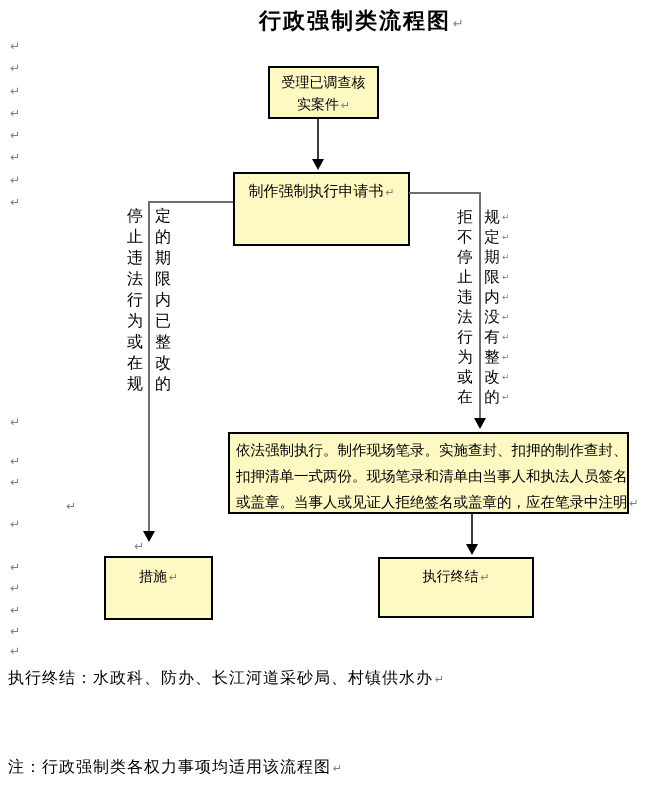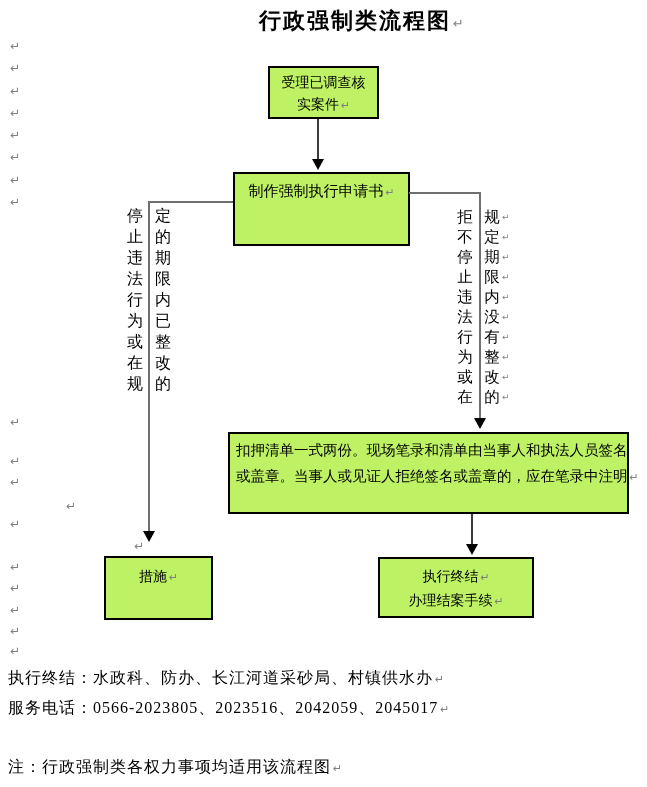--- a/index.html
+++ b/index.html
@@ -10,21 +10,21 @@
   .title{
     position:absolute;left:38px;top:6px;width:647px;text-align:center;
     font-size:22px;font-weight:bold;letter-spacing:2px;white-space:nowrap;
   }
   .mark{
     font-family:"DejaVu Sans",sans-serif;color:#808080;font-size:11px;
     font-weight:normal;letter-spacing:0;margin-left:2px;
   }
   .title .mark{font-size:13px;}
   .fbox{
-    position:absolute;box-sizing:border-box;border:2px solid #000;background:#bef264;
+    position:absolute;box-sizing:border-box;border:2px solid #000;background:#fef9c3;
   }
   .fbox .bline{white-space:nowrap;}
   #box1{left:268px;top:66px;width:111px;height:53px;text-align:center;font-size:14px;line-height:22px;padding-top:4px;}
   #box2{left:233px;top:172px;width:177px;height:74px;text-align:center;font-size:15px;line-height:25px;padding-top:5px;}
   #box3{left:228px;top:432px;width:401px;height:82px;text-align:left;font-size:14.5px;line-height:26px;padding:3px 2px 0 6px;}
   #box4{left:104px;top:556px;width:109px;height:64px;text-align:center;font-size:14px;line-height:23px;padding-top:7px;}
   #box5{left:378px;top:557px;width:156px;height:61px;text-align:center;font-size:14px;line-height:23px;padding-top:6px;}
   .lineh,.linev{position:absolute;background:#6f6f6f;}
   .dark{background:#3c3c3c;}
   .arrowhead{
@@ -203,41 +203,38 @@
         <span class="vchar">改</span>
         <span class="mark" style="color: rgb(128, 128, 128);">↵</span>
       </span>
       <span class="vrow">
         <span class="vchar">的</span>
         <span class="mark" style="color: rgb(128, 128, 128);">↵</span>
       </span>
     </div>
 
   <div class="fbox" id="box3">
+    <div class="bline"><span>依法强制执行。制作现场笔录。实施查封、扣押的制作查封、</span></div>
     <div class="bline"><span>扣押清单一式两份。现场笔录和清单由当事人和执法人员签名</span></div>
     <div class="bline"><span>或盖章。当事人或见证人拒绝签名或盖章的，应在笔录中注明</span><span class="mark" style="color: rgb(128, 128, 128);">↵</span></div>
   </div>
 
   <div class="linev dark" style="left:471px;top:514px;width:2px;height:31px;"></div>
   <div class="arrowhead" style="left:466px;top:544px;"></div>
 
   <div class="fbox" id="box4">
     <div class="bline"><span>措施</span><span class="mark" style="color: rgb(128, 128, 128);">↵</span></div>
   </div>
 
   <div class="fbox" id="box5">
     <div class="bline"><span>执行终结</span><span class="mark" style="color: rgb(128, 128, 128);">↵</span></div>
-    <div class="bline"><span>办理结案手续</span><span class="mark" style="color: rgb(128, 128, 128);">↵</span></div>
   </div>
 
   <div class="fline" style="top:668px;">
     <span>执行终结：水政科、防办、长江河道采砂局、村镇供水办</span><span class="mark" style="color: rgb(128, 128, 128);">↵</span>
-  </div>
-  <div class="fline" style="top:698px;">
-    <span>服务电话：0566-2023805、2023516、2042059、2045017</span><span class="mark" style="color: rgb(128, 128, 128);">↵</span>
   </div>
   <div class="fline" style="top:757px;">
     <span>注：行政强制类各权力事项均适用该流程图</span><span class="mark" style="color: rgb(128, 128, 128);">↵</span>
   </div>
 
   <div id="mark-layer">
       <span class="mmark" style="left: 10px; top: 40px; color: rgb(128, 128, 128);">↵</span>
       <span class="mmark" style="left: 10px; top: 62px; color: rgb(128, 128, 128);">↵</span>
       <span class="mmark" style="left: 10px; top: 85px; color: rgb(128, 128, 128);">↵</span>
       <span class="mmark" style="left: 10px; top: 107px; color: rgb(128, 128, 128);">↵</span>

